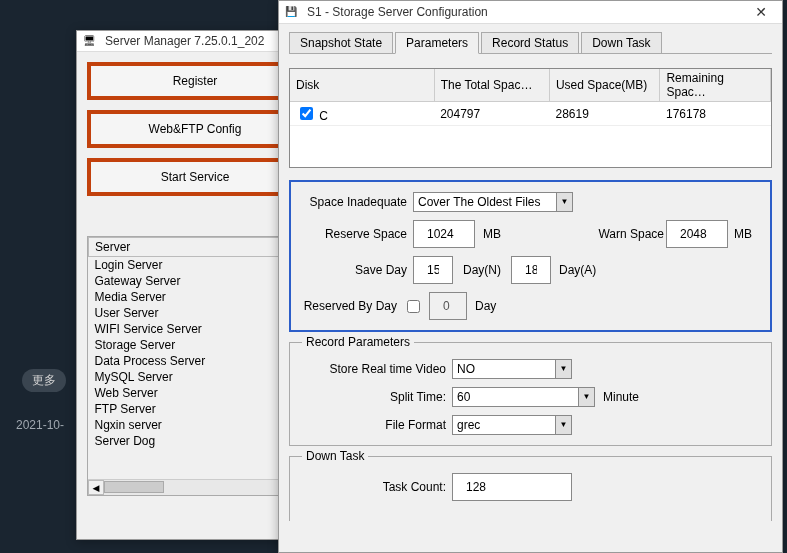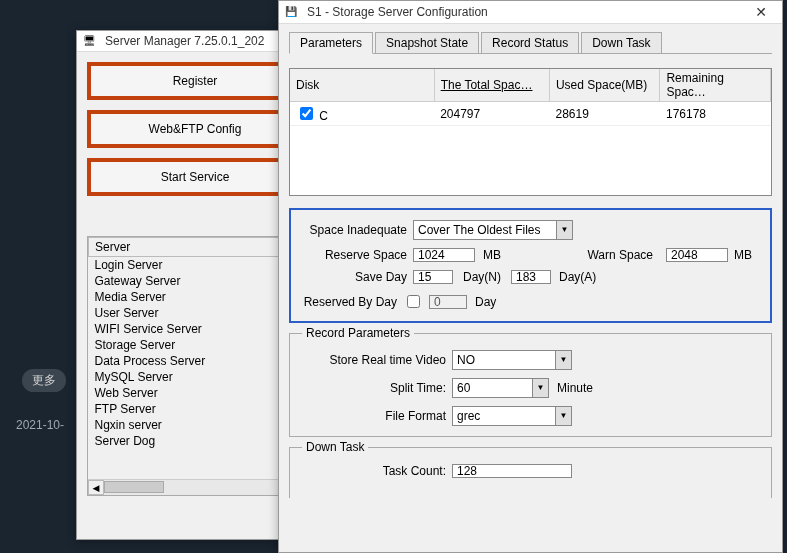--- a/index.html
+++ b/index.html
@@ -29,32 +29,32 @@
 .hscroll-arrow { width: 16px; text-align: center; border: 1px solid #bbb; background: #f0f0f0; font-size: 9px; line-height: 14px; }
 .hscroll-track { flex: 1; position: relative; }
 .hscroll-thumb { position: absolute; left: 0; top: 1px; width: 60px; height: 12px; background: #ccc; border: 1px solid #aaa; }
 
 .ssc-window { left: 278px; top: 0; width: 505px; height: 553px; z-index: 10; }
 .ssc-body { padding: 8px 10px; }
 .tabs { display: flex; border-bottom: 1px solid #aaa; margin-bottom: 14px; }
 .tab { padding: 3px 10px; border: 1px solid #aaa; margin-right: 2px; margin-bottom: -1px; background: #e8e8e8; cursor: pointer; }
 .tab.active { background: #f0f0f0; border-bottom: 1px solid #f0f0f0; }
 
-.disk-table-wrap { border: 1px solid #888; height: 128px; background: #fff; margin-bottom: 12px; }
+.disk-table-wrap { border: 1px solid #888; height: 100px; background: #fff; margin-bottom: 12px; }
 .disk-table { width: 100%; border-collapse: collapse; }
 .disk-table th { background: #f0f0f0; border-right: 1px solid #ccc; border-bottom: 1px solid #ccc; text-align: left; padding: 2px 6px; font-weight: normal; }
 .disk-table td { padding: 2px 6px; border-bottom: 1px solid #eee; }
 
 .fieldset-blue { border: 2px solid #2c5ec9; padding: 10px 12px; margin-bottom: 10px; }
 .fieldset-gray { border: 1px solid #aaa; padding: 10px 12px; margin-bottom: 10px; position: relative; }
 .legend { position: relative; top: -18px; background: #f0f0f0; padding: 0 4px; display: inline-block; margin-bottom: -10px; }
 
 .form-row { display: flex; align-items: center; margin-bottom: 8px; }
 .form-row label.left { width: 110px; text-align: right; padding-right: 6px; }
-.form-row input[type=text] { border: 1px solid #888; padding: 1px 4px; height: 14px; background: #fff; }
+.form-row input[type=text] { border: 1px solid #888; padding: 1px 13px; height: 28px; background: #fff; }
 .combo { border: 1px solid #888; background: #fff; height: 20px; display: inline-flex; align-items: center; padding-left: 4px; position: relative; }
 .combo-btn { width: 16px; height: 18px; background: #e0e0e0; border-left: 1px solid #888; text-align: center; font-size: 8px; line-height: 18px; margin-left: auto; }
 input[type=checkbox] { width: 13px; height: 13px; }
 
 .disk-icon { font-size: 10px; }
 </style>
 </head>
 <body>
 
 <div class="dark-btn" style="left:22px; top:369px;">更多</div>
@@ -153,32 +153,32 @@
 </div>
 
 <div class="window ssc-window">
   <div class="titlebar">
     <span class="titlebar-icon disk-icon">💾</span>
     <span class="titlebar-title">S1 - Storage Server Configuration</span>
     <span class="titlebar-close">✕</span>
   </div>
   <div class="ssc-body">
     <div class="tabs">
+      <div class="tab">Snapshot State</div>
       <div class="tab active">Parameters</div>
-      <div class="tab">Snapshot State</div>
       <div class="tab">Record Status</div>
       <div class="tab">Down Task</div>
     </div>
 
     <div class="disk-table-wrap">
       <table class="disk-table">
         <thead>
           <tr>
             <th style="width:30%;">Disk</th>
-            <th style="width:24%;text-decoration:underline;">The Total Spac…</th>
+            <th style="width:24%;">The Total Spac…</th>
             <th style="width:23%;">Used Space(MB)</th>
             <th>Remaining Spac…</th>
           </tr>
         </thead>
         <tbody>
           <tr>
             <td><input type="checkbox" checked="" style=""> <span>C</span></td>
             <td>204797</td>
             <td>28619</td>
             <td>176178</td>
@@ -193,21 +193,21 @@
         <div class="combo" style="width:160px;">
           <span>Cover The Oldest Files</span>
           <div class="combo-btn">▼</div>
         </div>
       </div>
       <div class="form-row">
         <label class="left">Reserve Space</label>
         <input type="text" style="width: 62px;" value="1024">
         <span style="padding:0 8px;">MB</span>
         <span style="flex:1"></span>
-        <label style="padding-right:13px;">Warn Space</label>
+        <label style="padding-right:2px;">Warn Space</label>
         <input type="text" style="width: 62px;" value="2048">
         <span style="padding:0 6px;">MB</span>
       </div>
       <div class="form-row">
         <label class="left">Save Day</label>
         <input type="text" style="width: 40px;" value="15">
         <span style="padding:0 10px;">Day(N)</span>
         <input type="text" style="width: 40px;" value="183">
         <span style="padding:0 8px;">Day(A)</span>
       </div>
@@ -224,21 +224,21 @@
       <span class="legend">Record Parameters</span>
       <div class="form-row" style="margin-top:-8px;">
         <label class="left" style="width:150px;">Store Real time Video</label>
         <div class="combo" style="width:120px;">
           <span>NO</span>
           <div class="combo-btn">▼</div>
         </div>
       </div>
       <div class="form-row">
         <label class="left" style="width:150px;">Split Time:</label>
-        <div class="combo" style="width:97px;">
+        <div class="combo" style="width:143px;">
           <span>60</span>
           <div class="combo-btn">▼</div>
         </div>
         <span style="padding:0 8px;">Minute</span>
       </div>
       <div class="form-row" style="margin-bottom:0;">
         <label class="left" style="width:150px;">File Format</label>
         <div class="combo" style="width:120px;">
           <span>grec</span>
           <div class="combo-btn">▼</div>

